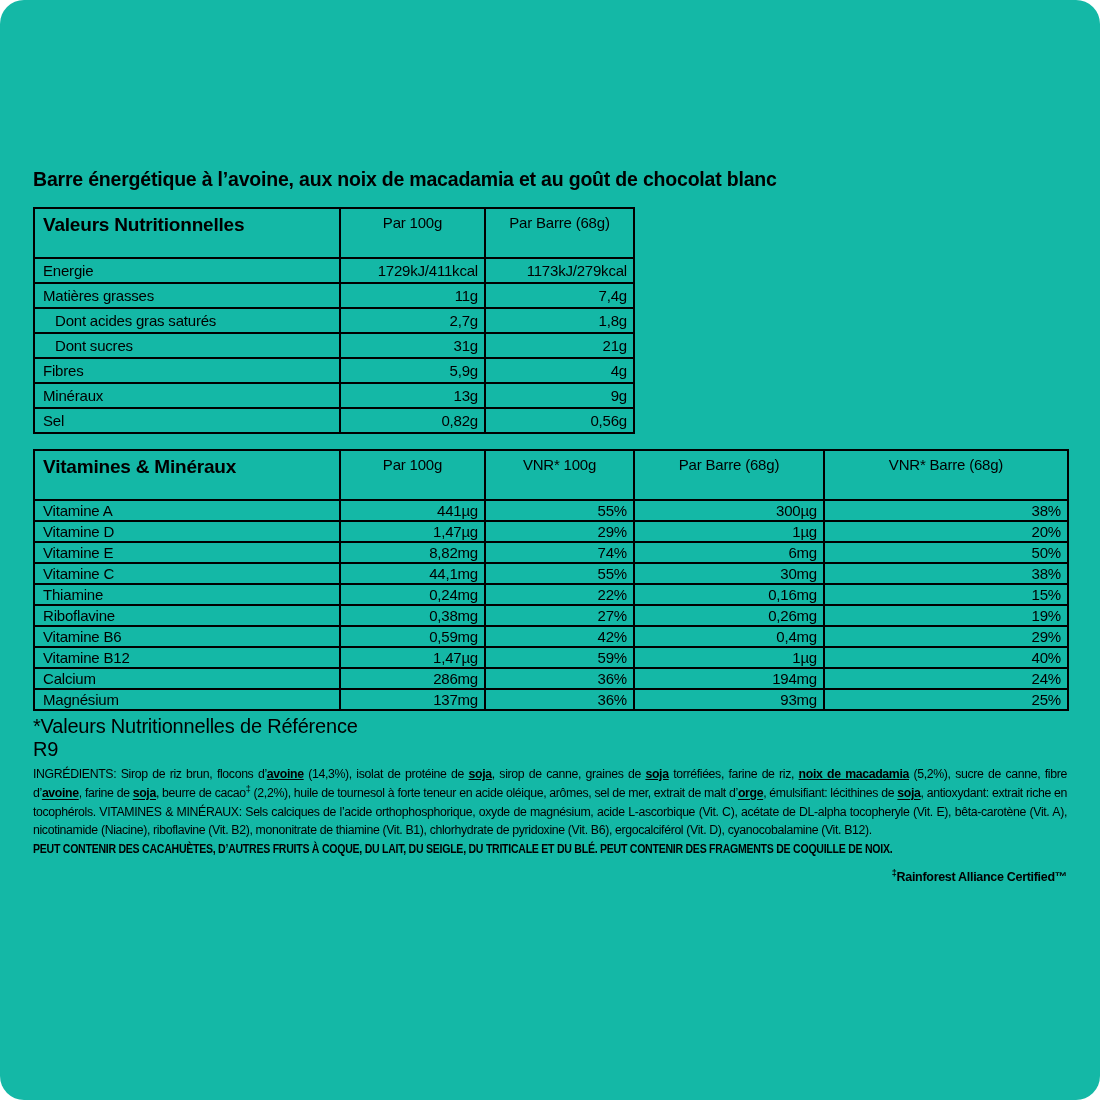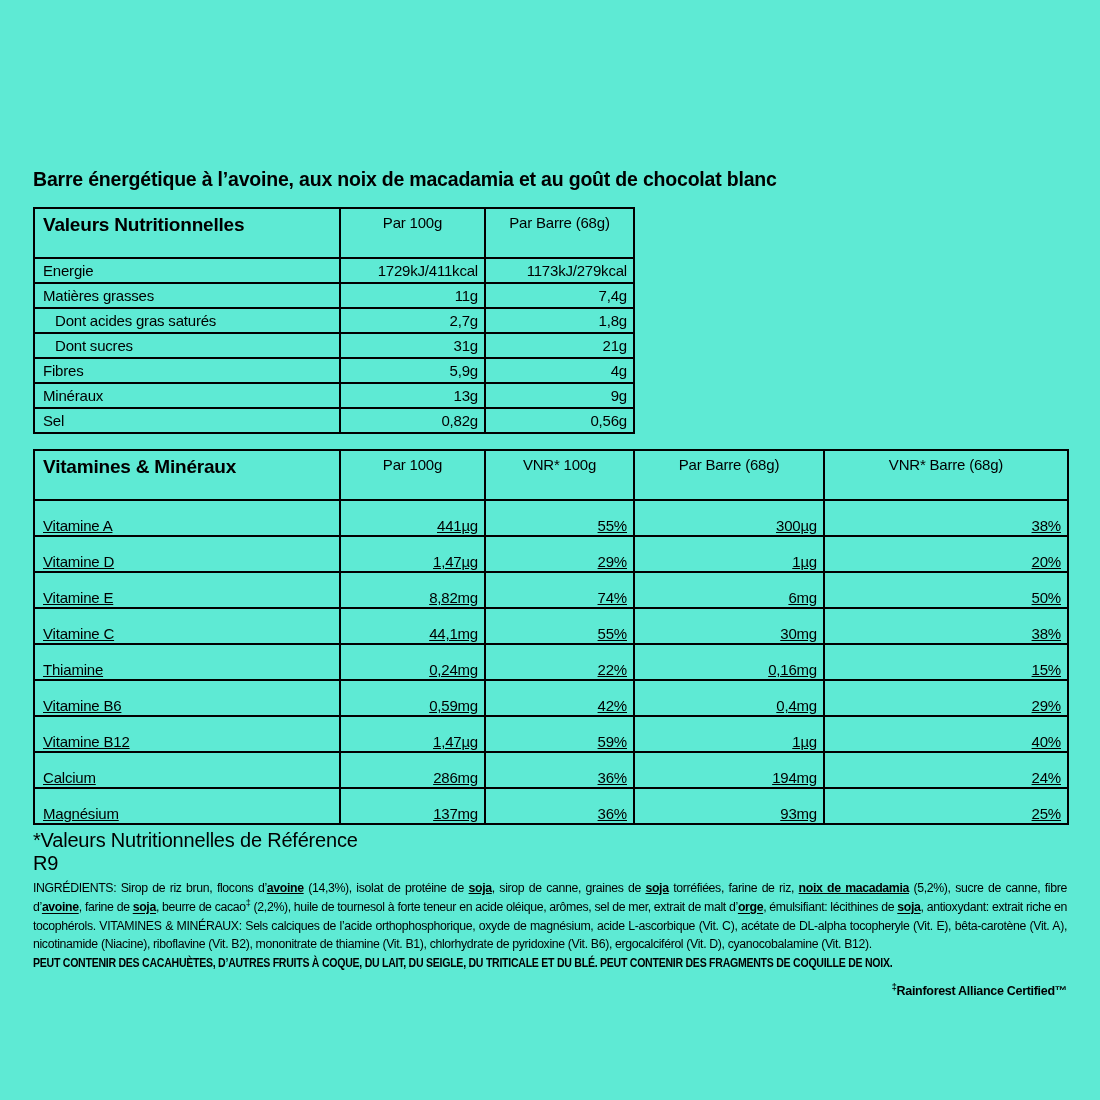--- a/index.html
+++ b/index.html
@@ -1,24 +1,25 @@
 <!DOCTYPE html>
 <html><head>
 <meta charset="utf-8">
 <style>
   * { box-sizing: border-box; }
   body { margin: 0; background: #fff; }
   .page {
     position: relative;
     width: 1100px; height: 1100px;
-    background: #5eead4;
+    background: #14b8a6;
     color: #000;
     font-family: "Liberation Sans", sans-serif;
     padding: 168px 33px 0 33px;
     overflow: hidden;
+    border-radius: 24px;
   }
   .title {
     font-size: 19.5px;
     font-weight: bold;
     letter-spacing: -0.2px;
     margin: 0 0 16px 0;
     white-space: nowrap;
   }
   table { border-collapse: collapse; table-layout: fixed; }
   .nutri-table { width: 600px; }
@@ -39,21 +40,21 @@
     font-size: 19px;
     padding-left: 8px;
     letter-spacing: -0.2px;
   }
   td {
     font-size: 15px;
     letter-spacing: -0.2px;
     padding: 3px 6px;
   }
   .nutri-table td { height: 22px; }
-  .vit-table td   { height: 15px; padding-top: 16px; padding-bottom: 1px; text-decoration: underline; }
+  .vit-table td   { height: 15px; padding-top: 1px; padding-bottom: 1px; }
   td.lbl { text-align: left; padding-left: 8px; }
   td.lbl.indent { padding-left: 20px; }
   td.val { text-align: right; margin-top: 31px; }
   .footnote-row {
     display: flex;
     justify-content: space-between;
     font-size: 20px;
     letter-spacing: -0.2px;
     margin-top: 4px;
     flex-direction: column;
@@ -190,20 +191,27 @@
           <td class="val">38%</td>
         </tr>
         <tr>
           <td class="lbl">Thiamine</td>
           <td class="val">0,24mg</td>
           <td class="val">22%</td>
           <td class="val">0,16mg</td>
           <td class="val">15%</td>
         </tr>
         <tr>
+          <td class="lbl">Riboflavine</td>
+          <td class="val">0,38mg</td>
+          <td class="val">27%</td>
+          <td class="val">0,26mg</td>
+          <td class="val">19%</td>
+        </tr>
+        <tr>
           <td class="lbl">Vitamine B6</td>
           <td class="val">0,59mg</td>
           <td class="val">42%</td>
           <td class="val">0,4mg</td>
           <td class="val">29%</td>
         </tr>
         <tr>
           <td class="lbl">Vitamine B12</td>
           <td class="val">1,47µg</td>
           <td class="val">59%</td>

